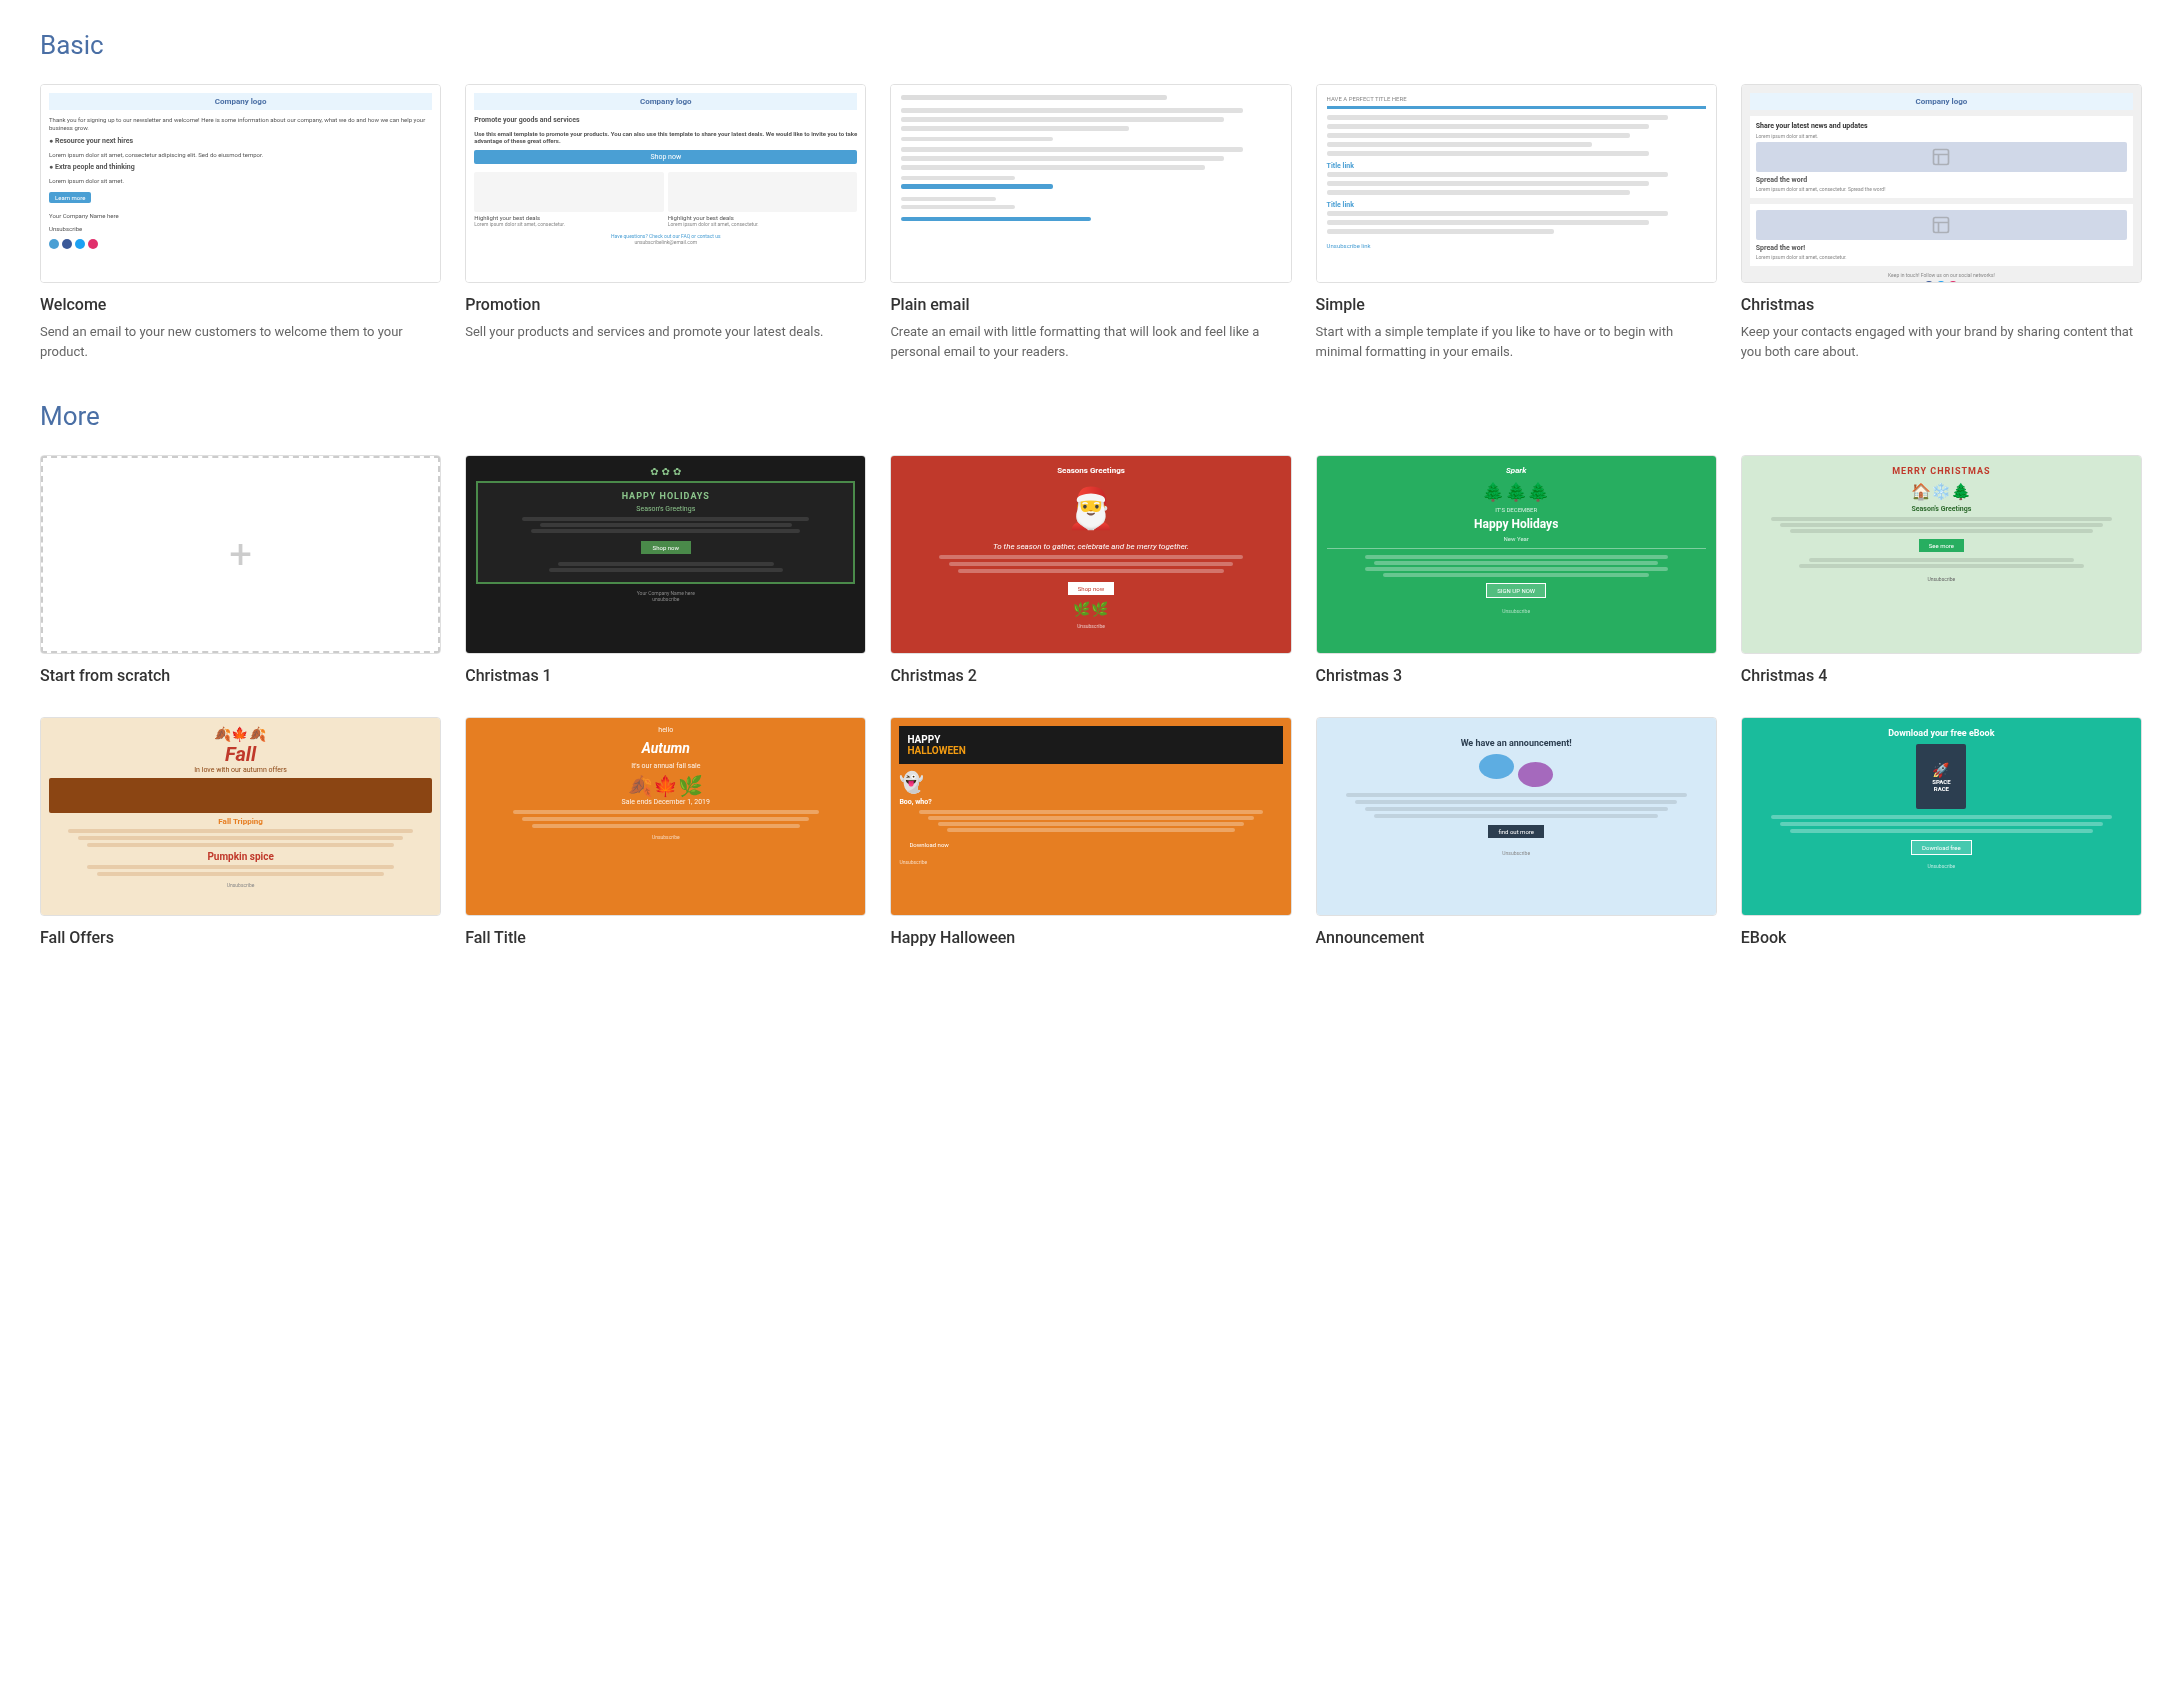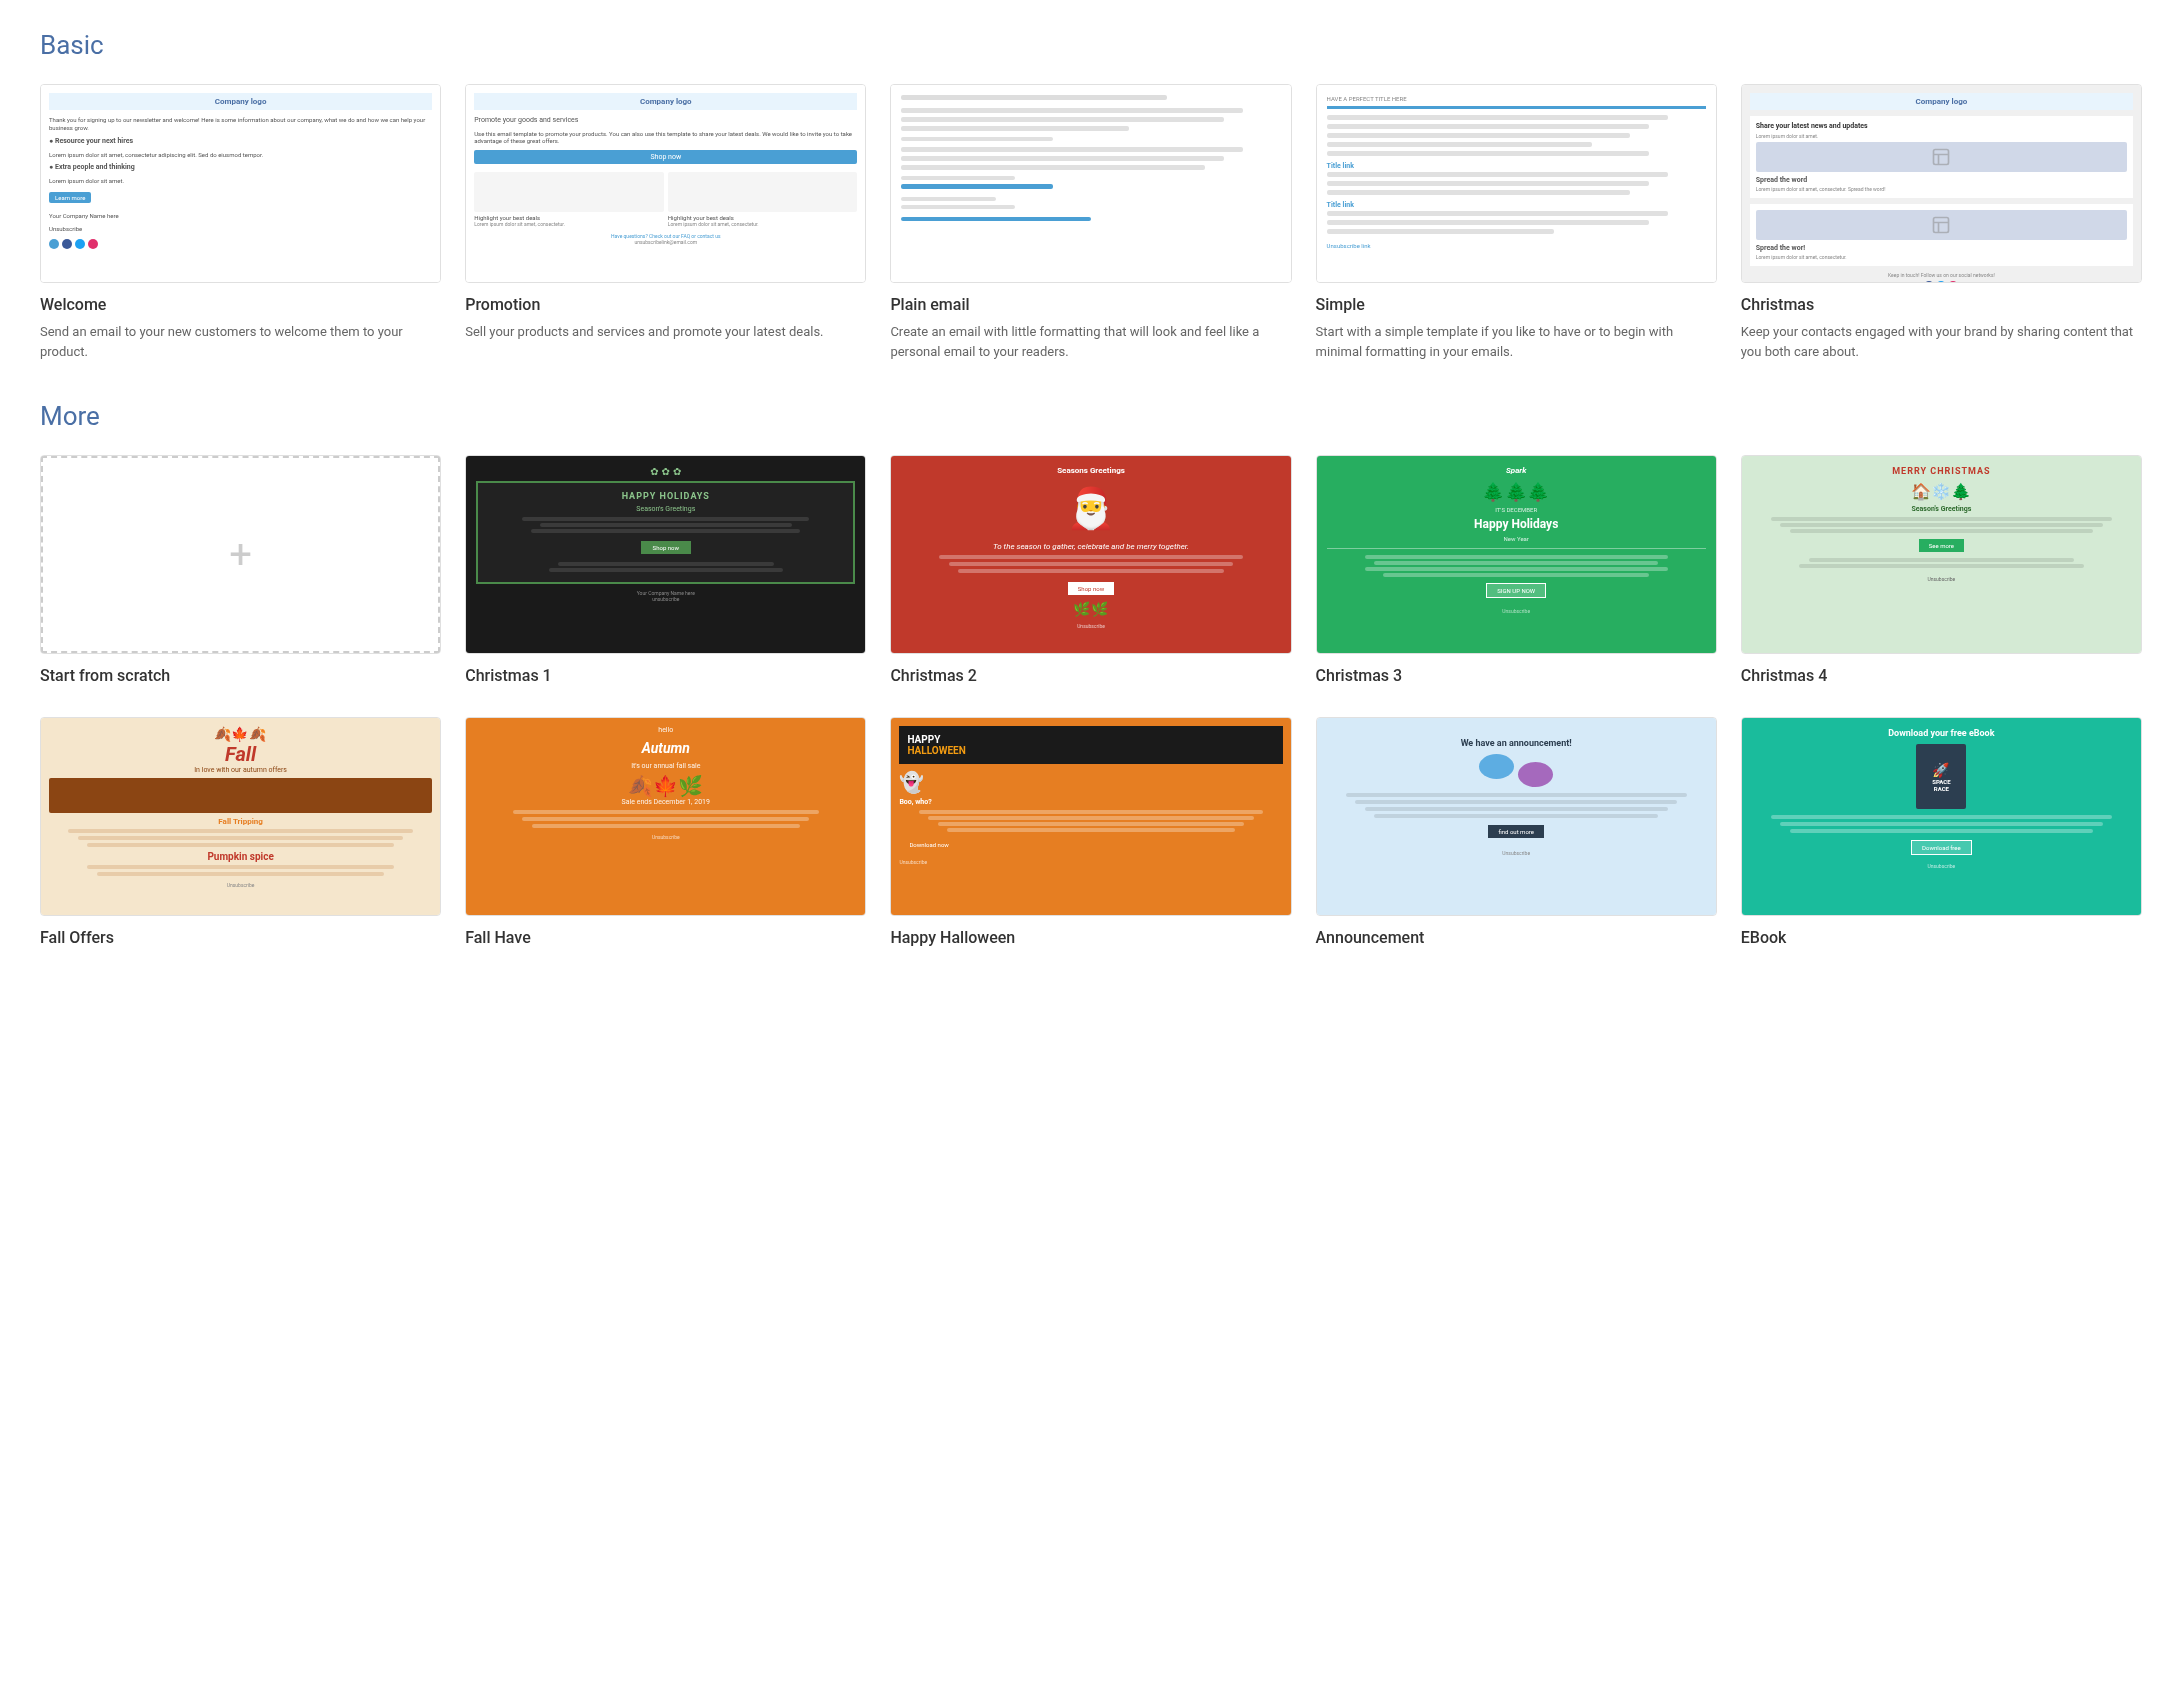--- a/index.html
+++ b/index.html
@@ -109,20 +109,21 @@
       text-align: center;
       padding: 4px;
       font-size: 8px;
       font-weight: bold;
       margin-bottom: 6px;
     }
     .tmpl-promotion .hero-text {
       font-size: 7px;
       color: #555;
       margin-bottom: 6px;
+      font-weight: bold;
     }
     .tmpl-promotion .btn {
       background: #4a9fd4;
       color: #fff;
       padding: 3px 8px;
       border-radius: 2px;
       font-size: 7px;
       display: block;
       text-align: center;
       margin-bottom: 8px;
@@ -841,21 +842,21 @@
           <div class="title">Autumn</div>
           <div class="sub">It's our annual fall sale</div>
           <div class="leaves">🍂🍁🌿</div>
           <div class="sub">Sale ends December 1, 2019</div>
           <div class="line" style="width:80%;"></div>
           <div class="line" style="width:75%;"></div>
           <div class="line" style="width:70%;"></div>
           <div style="color:rgba(255,255,255,0.7); font-size:5px; margin-top:6px;">Unsubscribe</div>
         </div>
       </div>
-      <div class="card-title">Fall Have</div>
+      <div class="card-title">Fall Title</div>
     </div>
 
     <div class="card">
       <div class="card-thumbnail">
         <div class="tmpl tmpl-halloween">
           <div class="header">
             <div class="title">HAPPY<br><span>HALLOWEEN</span></div>
           </div>
           <div class="ghost">👻</div>
           <div class="sub" style="font-weight:bold;">Boo, who?</div>

